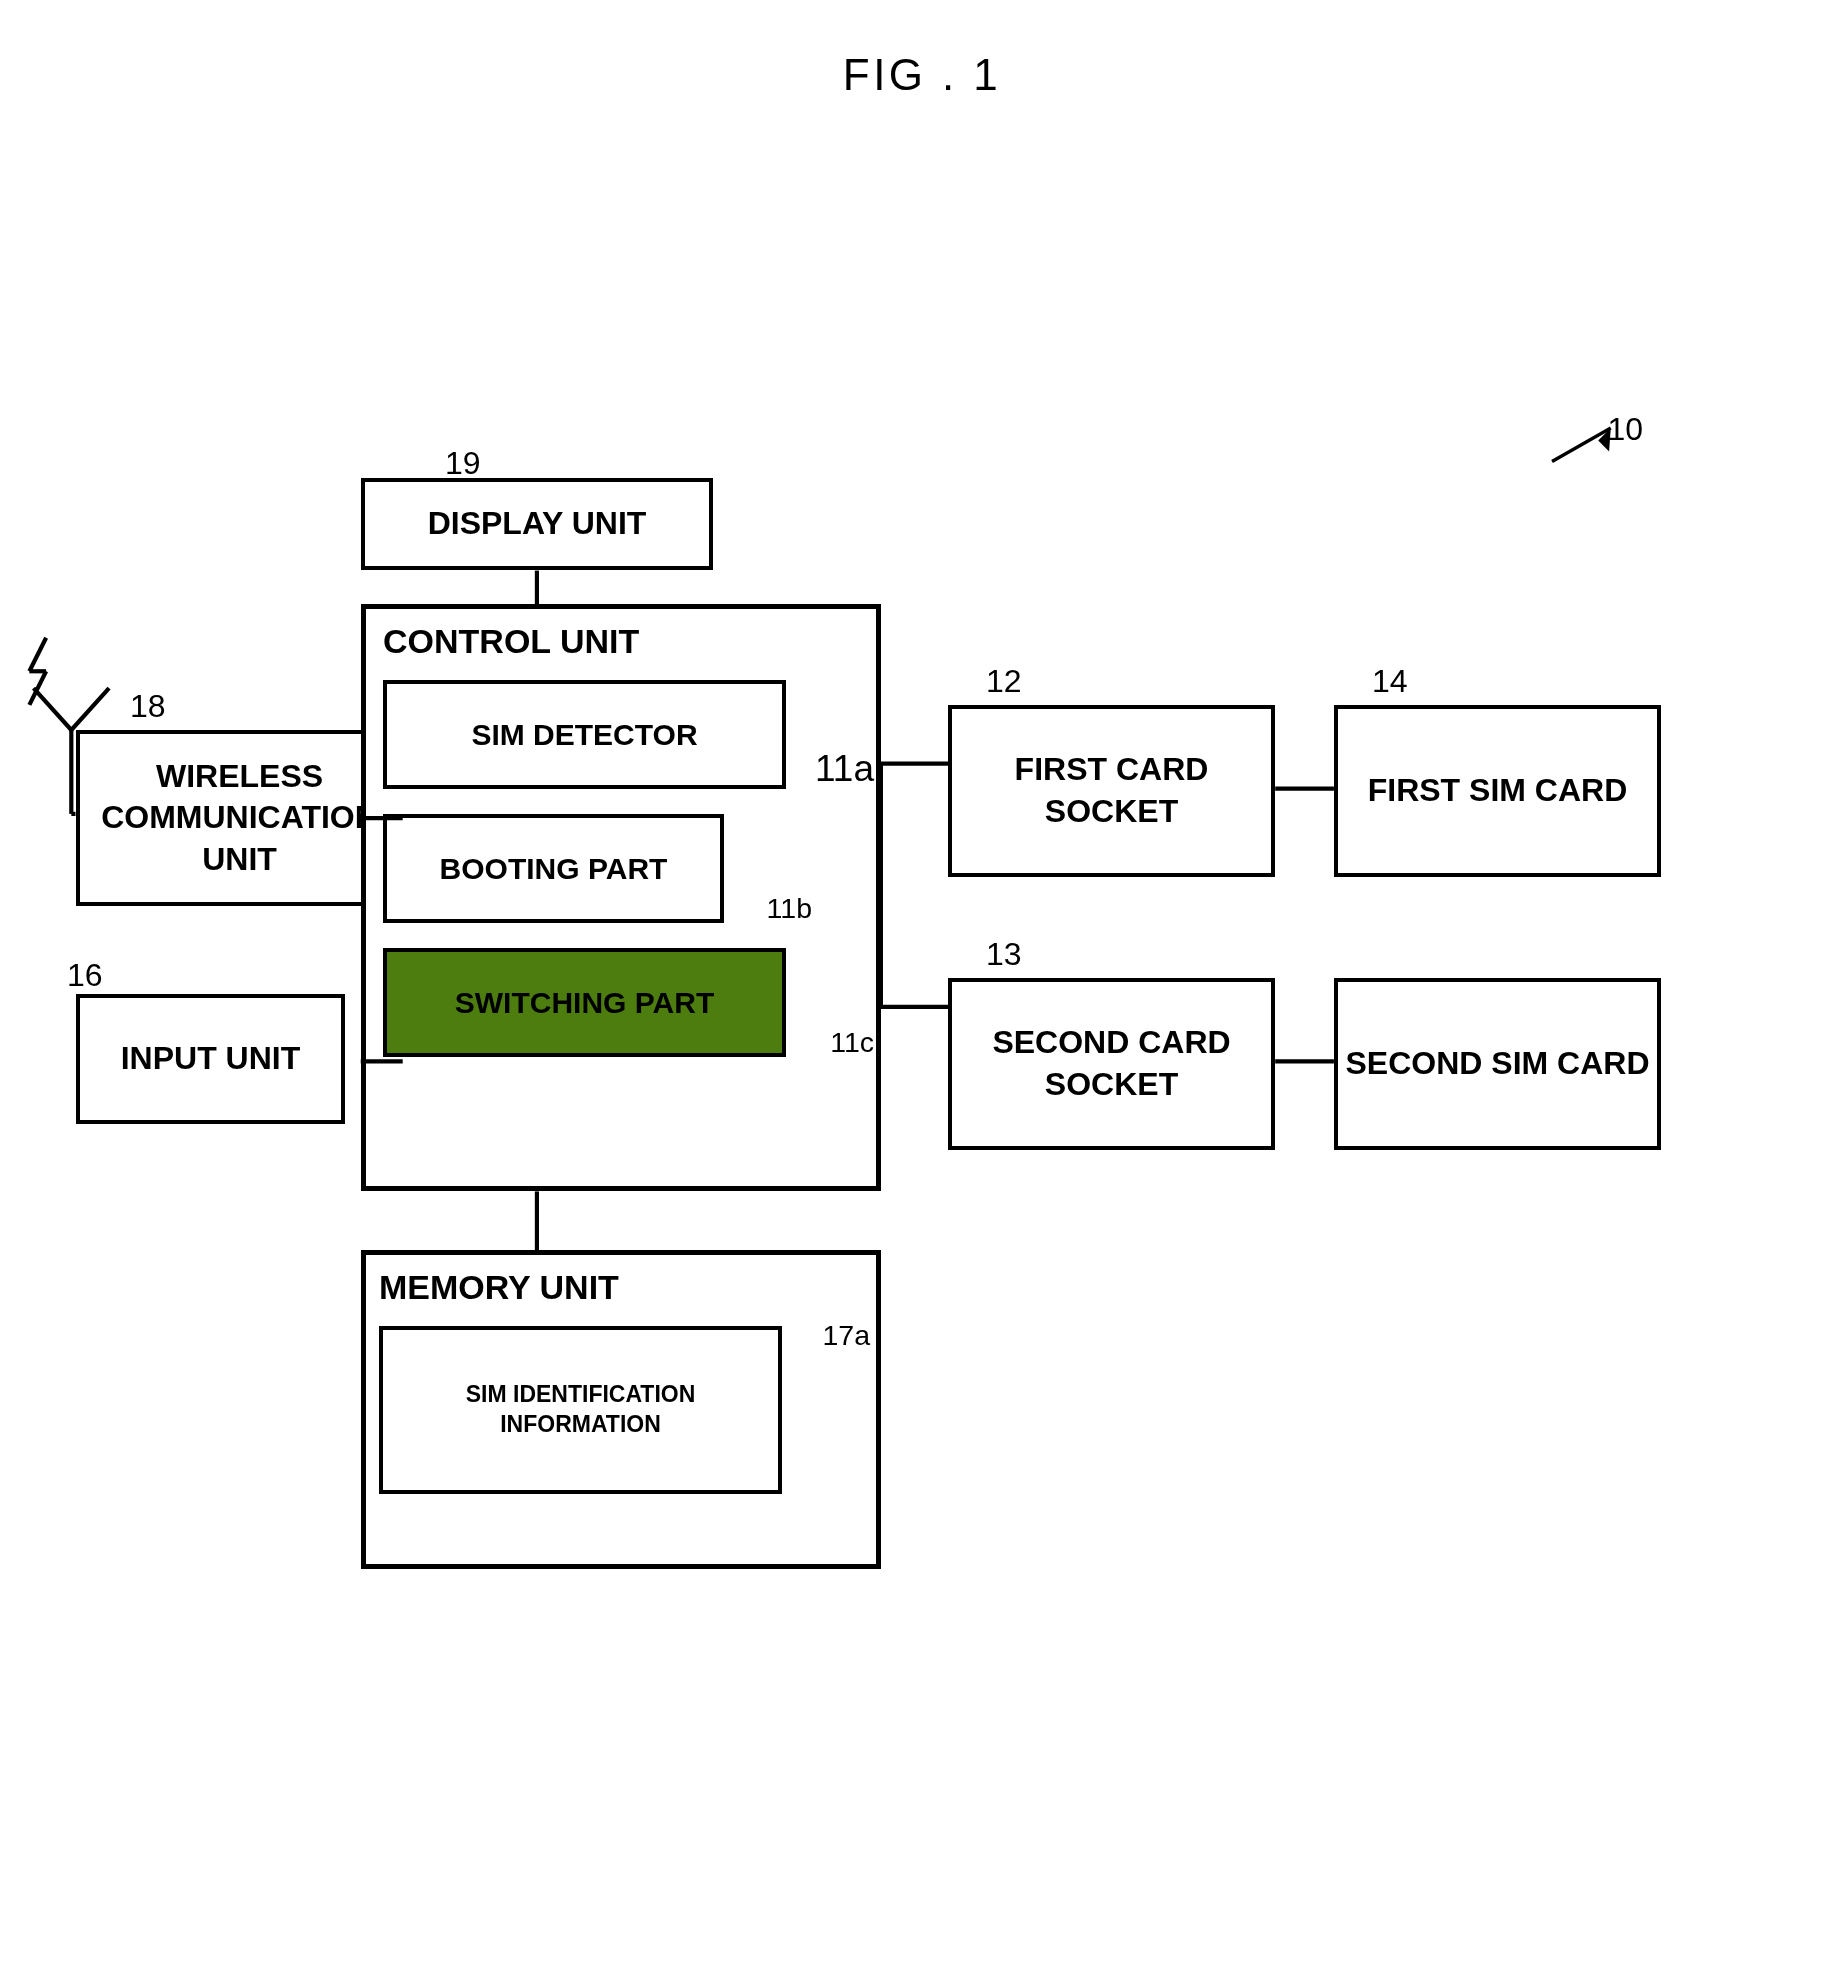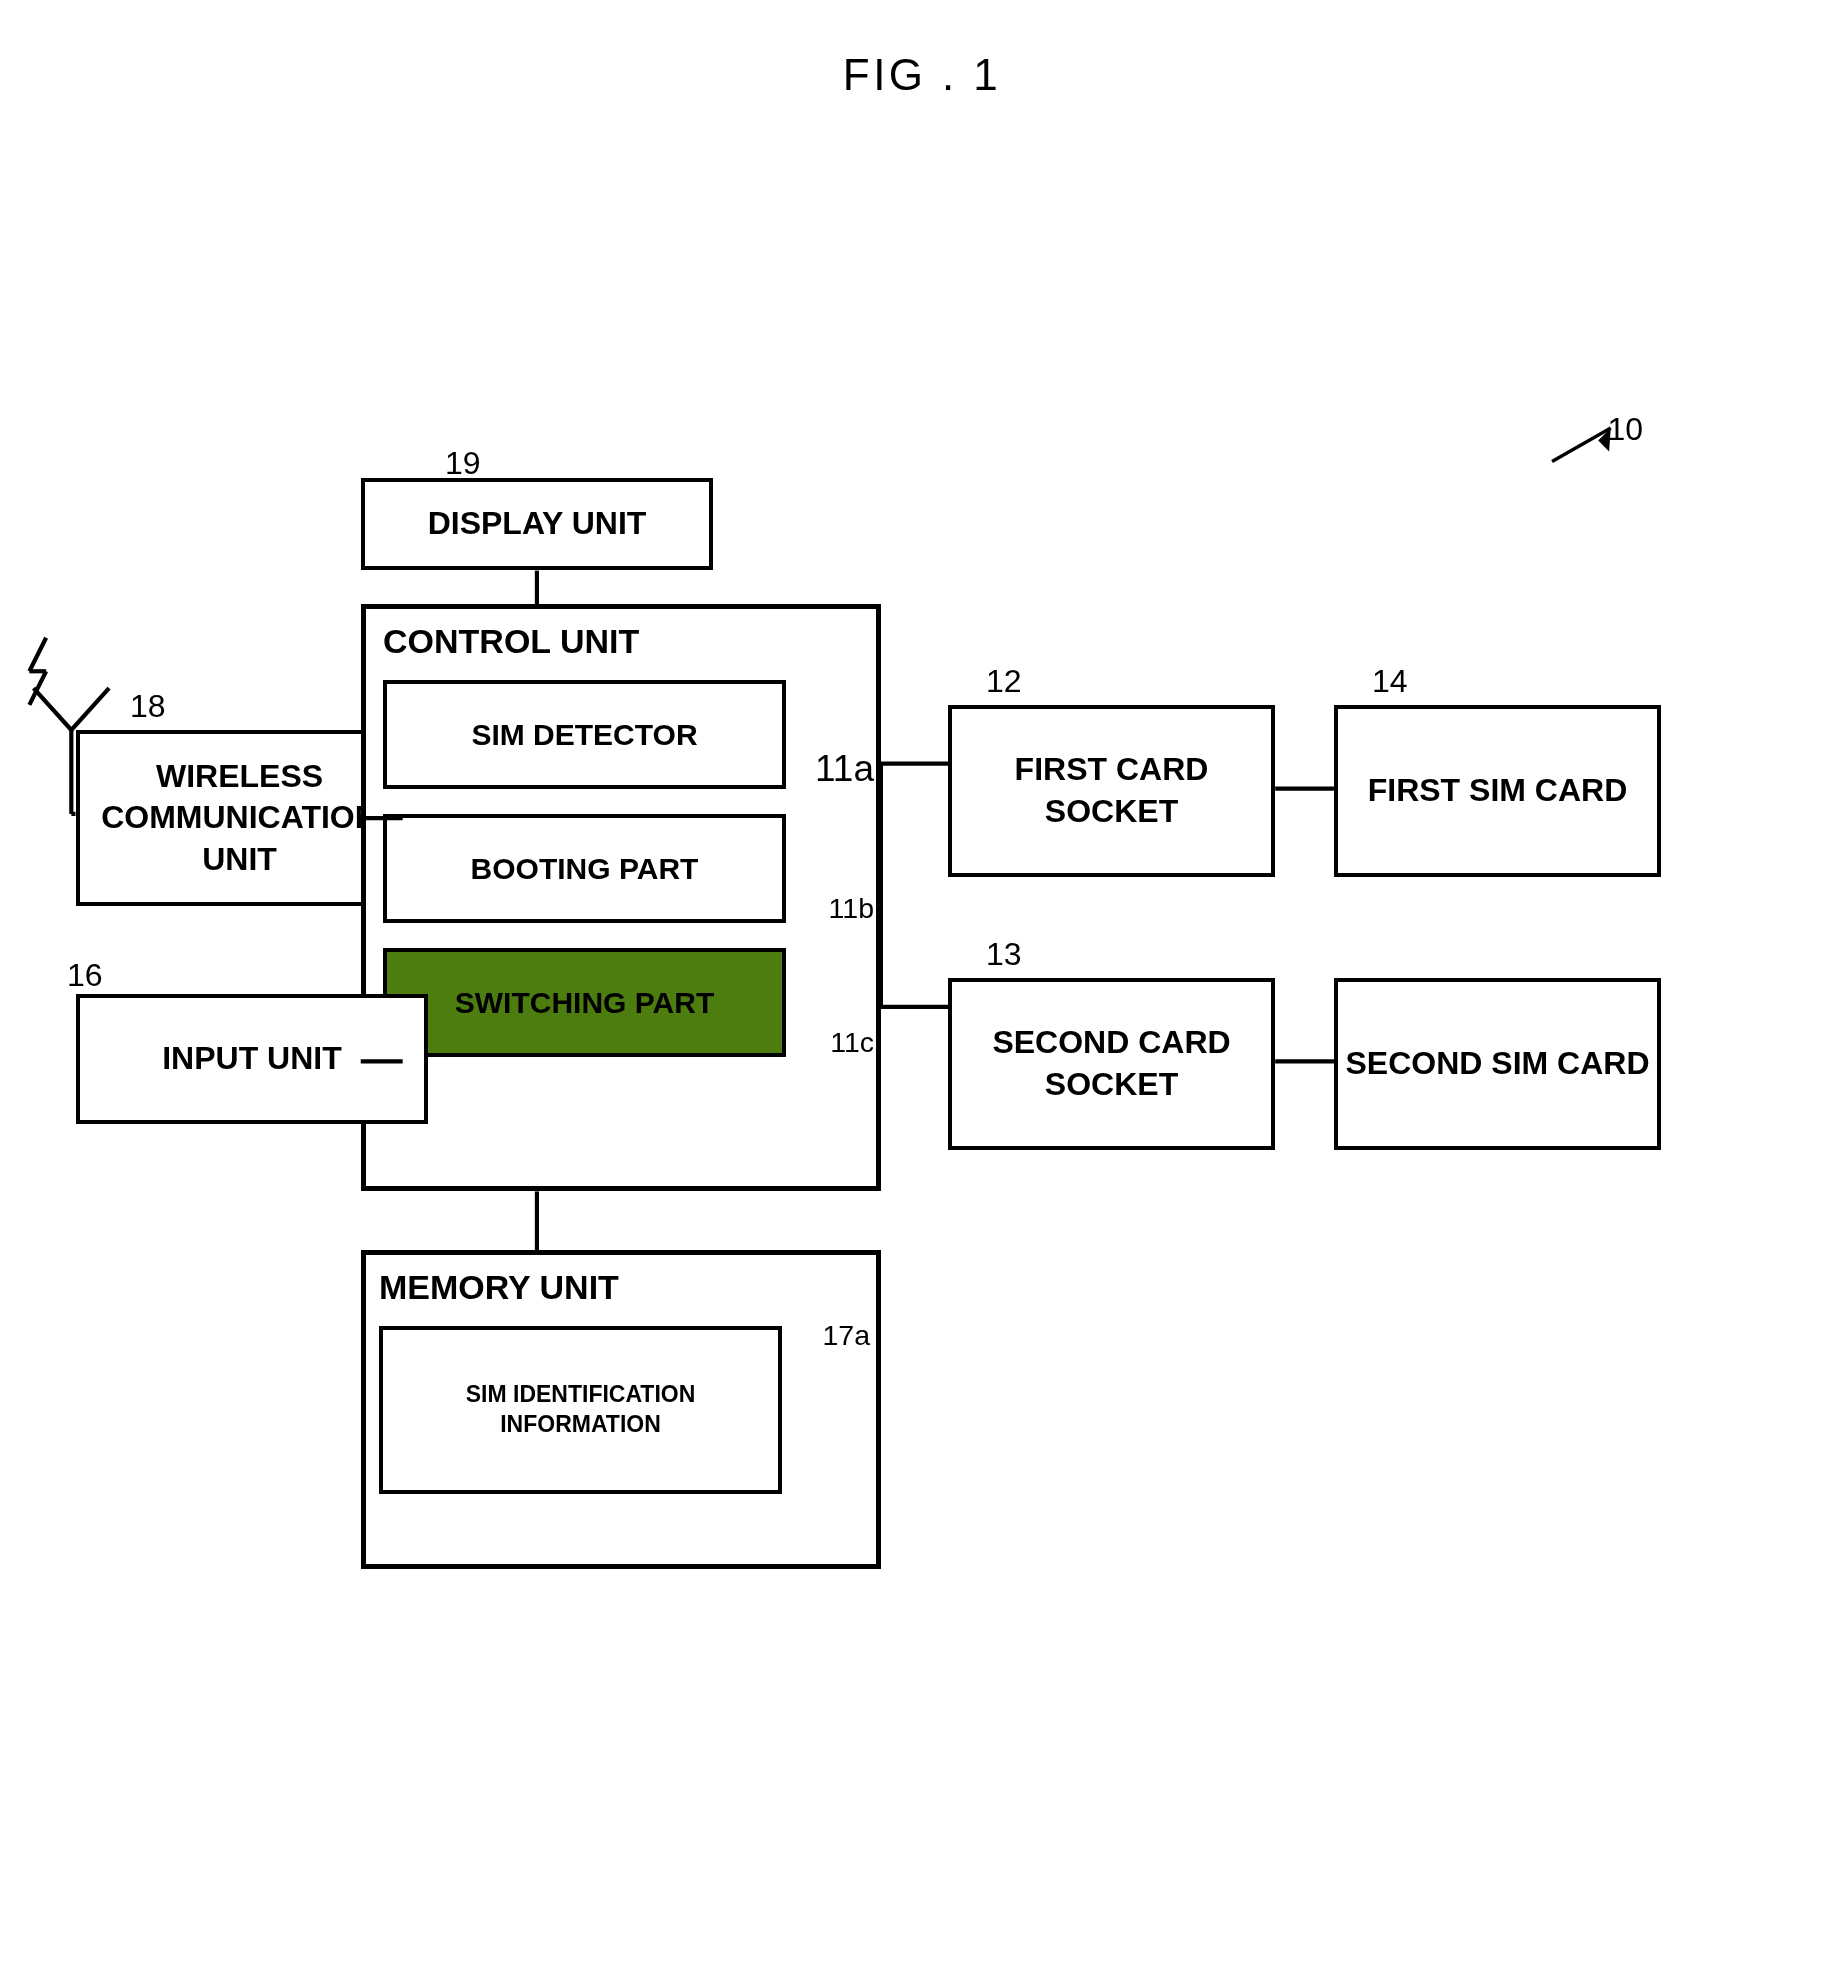--- a/index.html
+++ b/index.html
@@ -80,34 +80,34 @@
 
 <div class="diagram-box outer" style="top: 604px; left: 361px; width: 520px; height: 587px; align-items: flex-start; justify-content: flex-start; padding: 10px 17px; flex-direction: column;">
   <span style="font-size: 34px; font-weight: bold; margin-bottom: 8.4px;">CONTROL UNIT</span>
 
   <div style="border: 4.2px solid #000; width: 403px; height: 109px; display:flex; align-items:center; justify-content:center; margin-top: 8.4px; background:#fff; position: relative;">
     <span style="font-size: 30px; font-weight: bold;">SIM DETECTOR</span>
 
     <span class="ref-label" style="position:absolute; right:-92px; bottom:-8.4px; font-size:37px;">11a</span>
   </div>
 
-  <div style="border: 4.2px solid #000; width: 403px; height: 109px; display:flex; align-items:center; justify-content:center; margin-top: 25px; background:#fff; position: relative;">
+  <div style="border: 4.2px solid #000; width: 341px; height: 109px; display:flex; align-items:center; justify-content:center; margin-top: 25px; background:#fff; position: relative;">
     <span style="font-size: 30px; font-weight: bold;">BOOTING PART</span>
     <span class="ref-label" style="position:absolute; right:-92px; bottom:-8.4px; font-size:28.5px;">11b</span>
   </div>
 
   <div style="border: 4.2px solid #000; width: 403px; height: 109px; display:flex; align-items:center; justify-content:center; margin-top: 25px; background:#4d7c0f; position: relative;">
     <span style="font-size: 30px; font-weight: bold;">SWITCHING PART</span>
     <span class="ref-label" style="position:absolute; right:-92px; bottom:-8.4px; font-size:28.5px;">11c</span>
   </div>
 </div>
 
 <div class="ref-label" style="top: 957px; left: 67px;">16</div>
 
-<div class="diagram-box" style="top: 994px; left: 76px; width: 352px; height: 130px;">
+<div class="diagram-box" style="top: 994px; left: 76px; width: 269px; height: 130px;">
   <span>INPUT UNIT</span>
 </div>
 
 <div class="ref-label" style="top: 663px; left: 986px;">12</div>
 
 <div class="diagram-box" style="top: 705px; left: 948px; width: 327px; height: 172px;">
   <span>FIRST CARD SOCKET</span>
 </div>
 
 <div class="ref-label" style="top: 663px; left: 1372px;">14</div>

